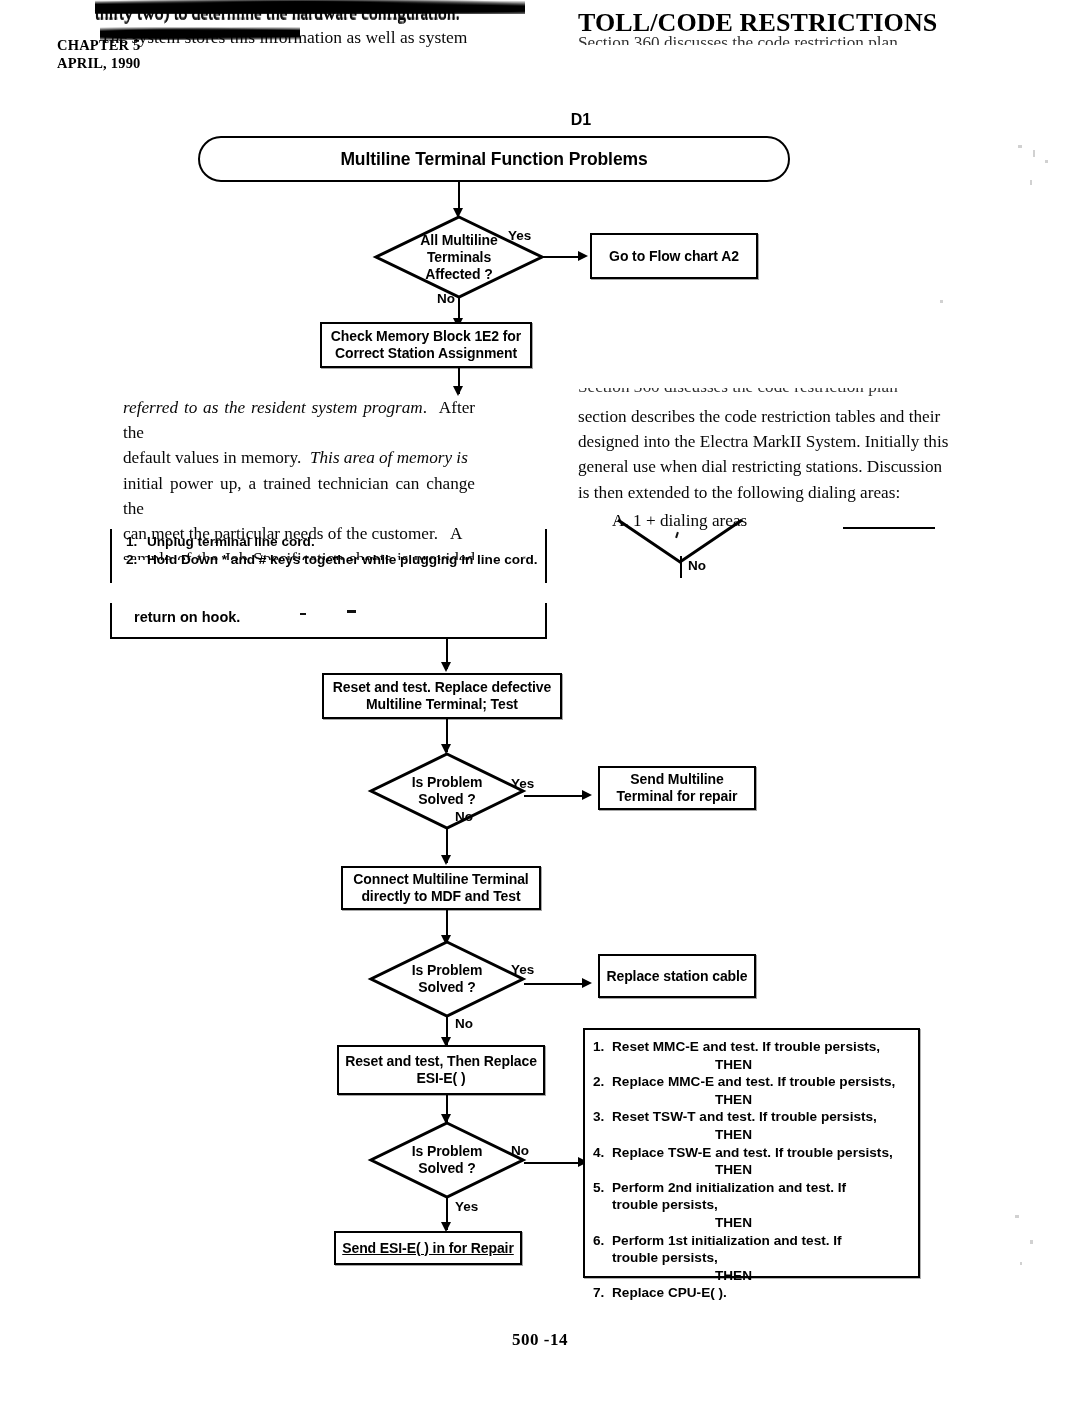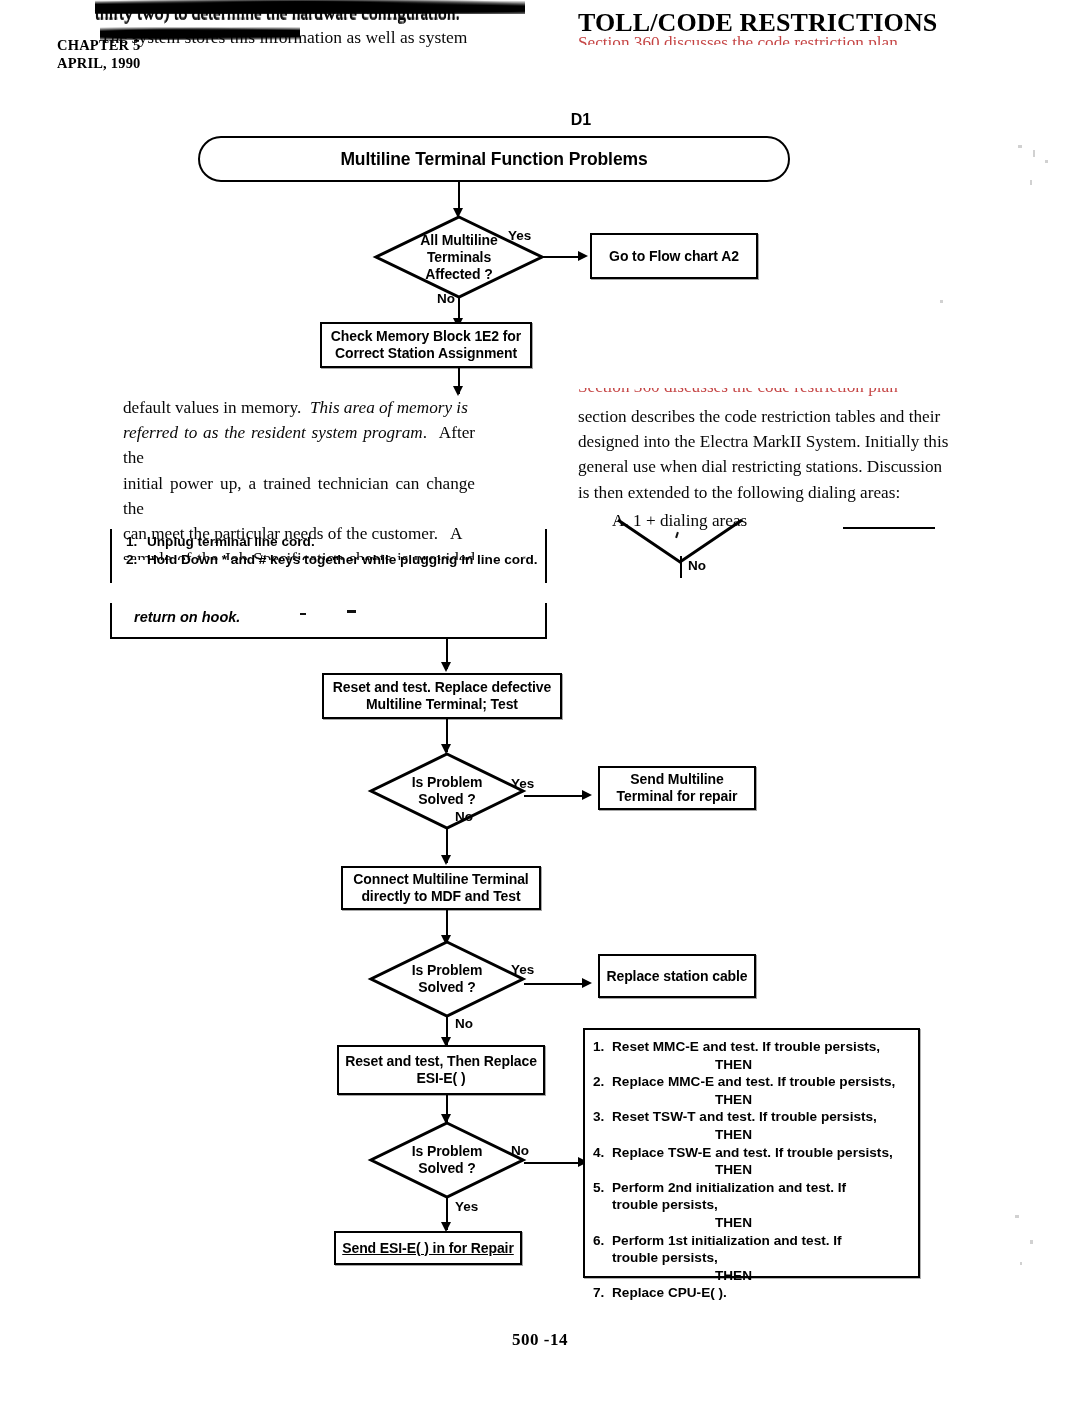--- a/index.html
+++ b/index.html
@@ -52,21 +52,21 @@
     font-family: "Liberation Serif", serif;
     font-weight: bold;
     font-size: 26px;
     letter-spacing: .1px;
     white-space: nowrap;
   }
   .faded-line {
     font-family: "Liberation Serif", serif;
     font-size: 17.2px;
     white-space: nowrap;
-    color: #b91c1c;
+    color: #000000;
     opacity: .82;
   }
   .clip-half-bottom {       
     overflow: hidden;
     height: 12px;
   }
   .clip-half-top {
     overflow: hidden;
     height: 13px;
   }
@@ -147,21 +147,21 @@
     padding-left: 41px;
   }
 
   
   .note-open {
     position: absolute;
     border-left: 2px solid #000;
     border-right: 2px solid #000;
     box-sizing: border-box;
   }
-  .note-open.with-bottom { border-bottom: 2px solid #000; font-style: italic; }
+  .note-open.with-bottom { border-bottom: 2px solid #000; }
   .note-list {
     font-family: "Liberation Sans", sans-serif;
     font-size: 13.6px;
     line-height: 17.5px;
     font-weight: 600;
     color: #000;
     padding: 4px 0 0 14px;
   }
   .note-list .li {
     display: flex;
@@ -296,24 +296,24 @@
 
   <div class="abs box" style="left:320px; top:322px; width:212px; height:46px; flex-direction:column;">
     <span class="fc-text">Check Memory Block 1E2 for</span>
     <span class="fc-text">Correct Station Assignment</span>
   </div>
   <div class="vline" style="left:458px; top:368px; height:26px;"></div>
   <div class="arrow-down" style="left:453px; top:386px;"></div>
 
   <div class="abs body-col" style="left:123px; top:395px; width:352px;">
     <div>
+      <i>referred to as the resident system program</i>. &nbsp;After the
+    </div>
+    <div>
       default values in memory. &nbsp;<i>This area of memory is</i>
-    </div>
-    <div>
-      <i>referred to as the resident system program</i>. &nbsp;After the
     </div>
     <div>initial power up, a trained technician can change the</div>
     <div>can meet the particular needs of the customer. &nbsp; A</div>
     <div class="clip-half-bottom" style="height:14px;">
       <span>sample of the Job Specification sheets is provided in</span>
     </div>
   </div>
 
   <div class="abs clip-half-top" style="left:578px; top:388px; width:452px;">
     <span class="faded-line">Section 360 discusses the code restriction plan</span>

